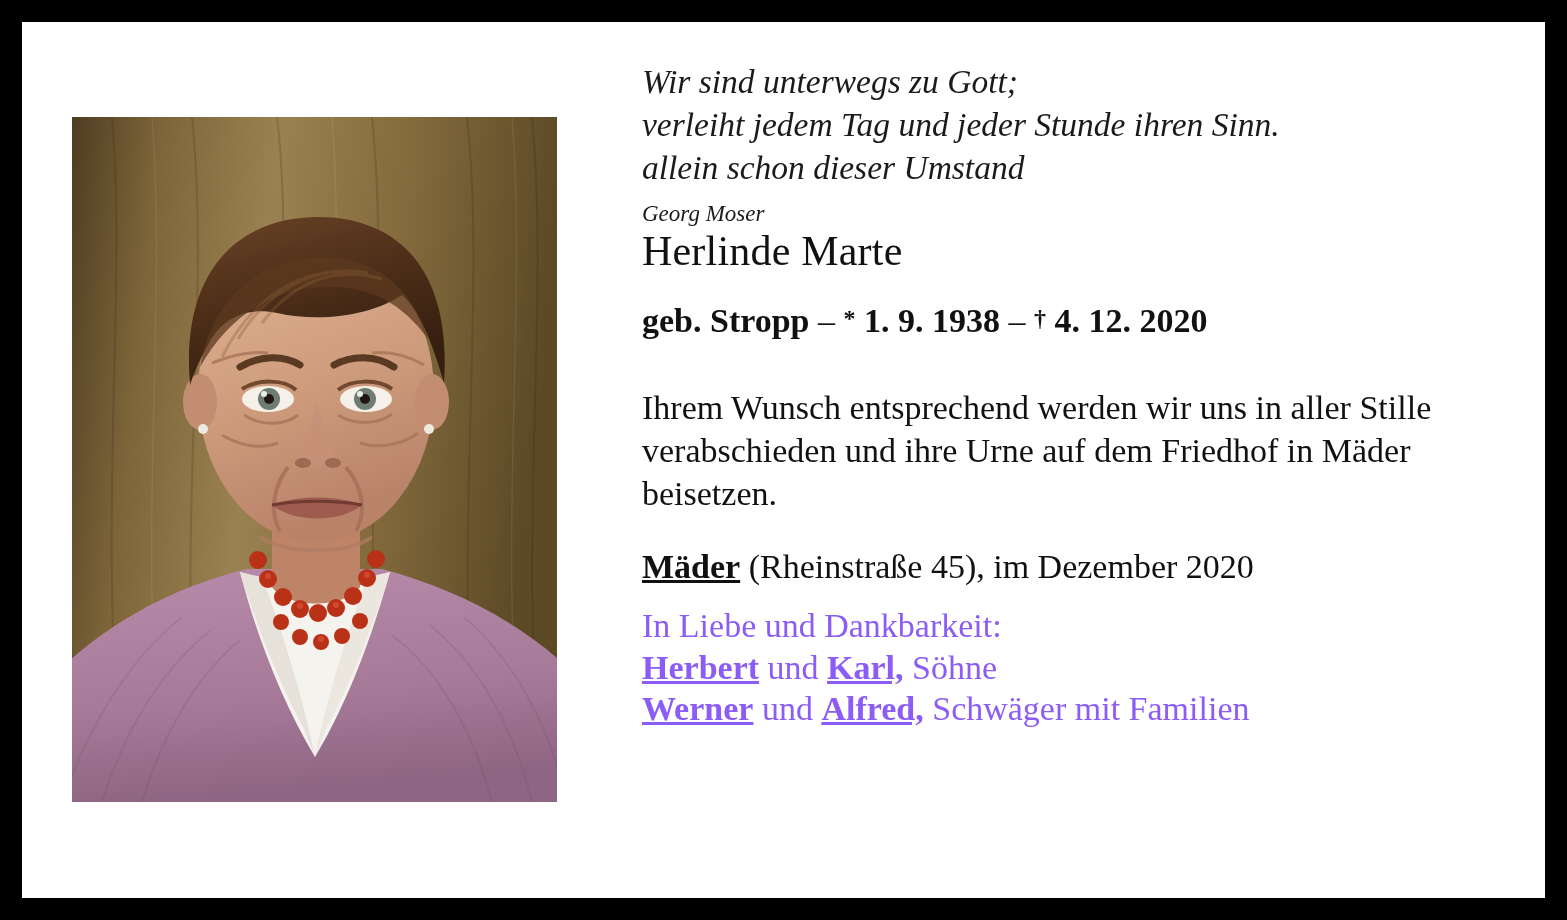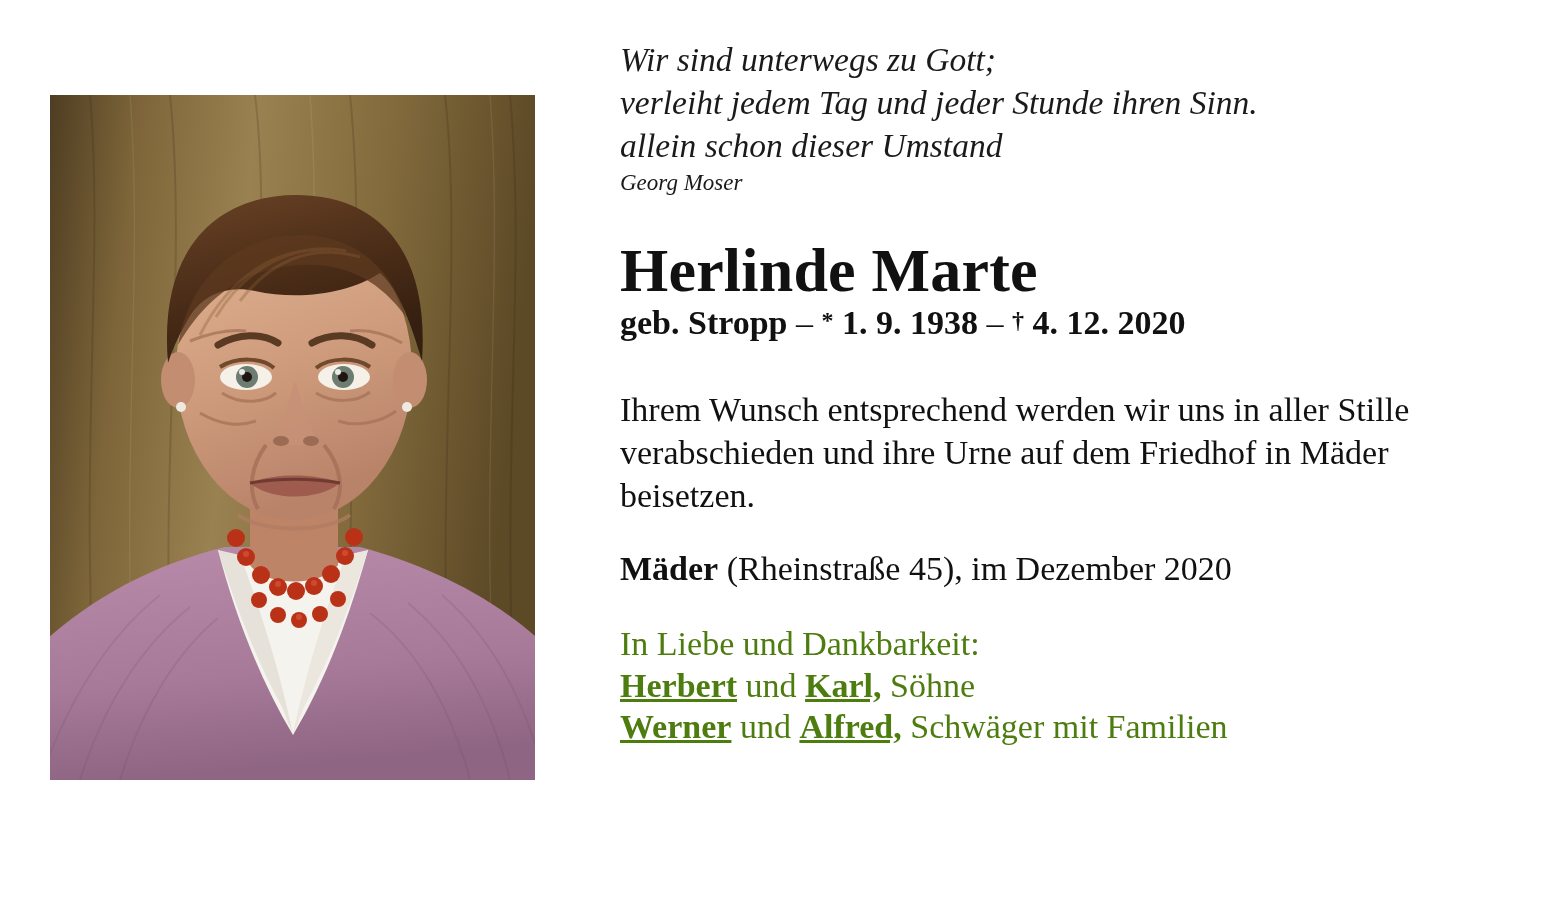--- a/index.html
+++ b/index.html
@@ -14,20 +14,21 @@
     overflow: hidden;
   }
   .obituary-frame {
     position: absolute;
     left: 0;
     top: 0;
     width: 1567px;
     height: 920px;
     background: #000000;
     box-sizing: border-box;
+    padding: 22px;
   }
   .obituary-card {
     position: relative;
     width: 100%;
     height: 100%;
     background: #ffffff;
     box-sizing: border-box;
     display: flex;
     flex-direction: row;
   }
@@ -59,34 +60,33 @@
     font-style: italic;
     font-size: 33.5px;
     line-height: 1.29;
     color: #1a1a1a;
     white-space: nowrap;
   }
   .quote-author {
     font-style: italic;
     font-size: 23px;
     line-height: 1.3;
+    margin-top: 9px;
     color: #1a1a1a;
   }
   .name {
-    font-size: 62px;
+    font-size: 42px;
     line-height: 1.05;
-    margin-top: 40px;
     letter-spacing: 0.2px;
     color: #111111;
-    font-weight: bold;
   }
   .dates {
     font-size: 34px;
     line-height: 1.2;
-    margin-top: 0;
+    margin-top: 28px;
     color: #111111;
     white-space: nowrap;
   }
   .dates b {
     font-weight: bold;
   }
   .dates .dagger, .dates .star {
     font-size: 24px;
     vertical-align: 6px;
     font-weight: bold;
@@ -98,26 +98,26 @@
     color: #111111;
     max-width: 840px;
   }
   .place-line {
     font-size: 34px;
     line-height: 1.26;
     margin-top: 30px;
     color: #111111;
     white-space: nowrap;
   }
-  .place-line b { font-weight: bold; }
+  .place-line b { font-weight: bold; text-decoration: underline; }
   .thanks {
     font-size: 34px;
     line-height: 1.23;
-    margin-top: 32px;
-    color: #4d7c0f;
+    margin-top: 16px;
+    color: #8b5cf6;
   }
   .thanks .row { white-space: nowrap; }
   .thanks b { font-weight: bold; text-decoration: underline; }
 </style>
 </head>
 <body>
 
 <div class="obituary-frame">
   <div class="obituary-card">
 

